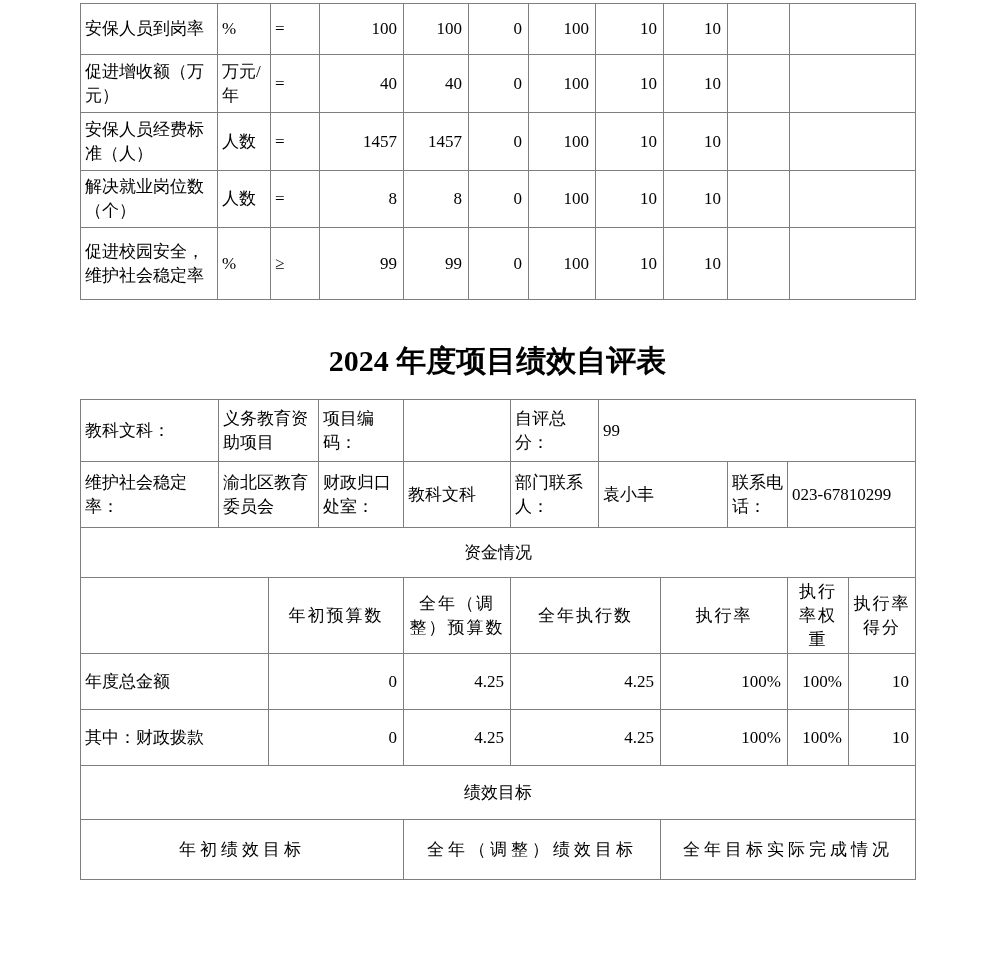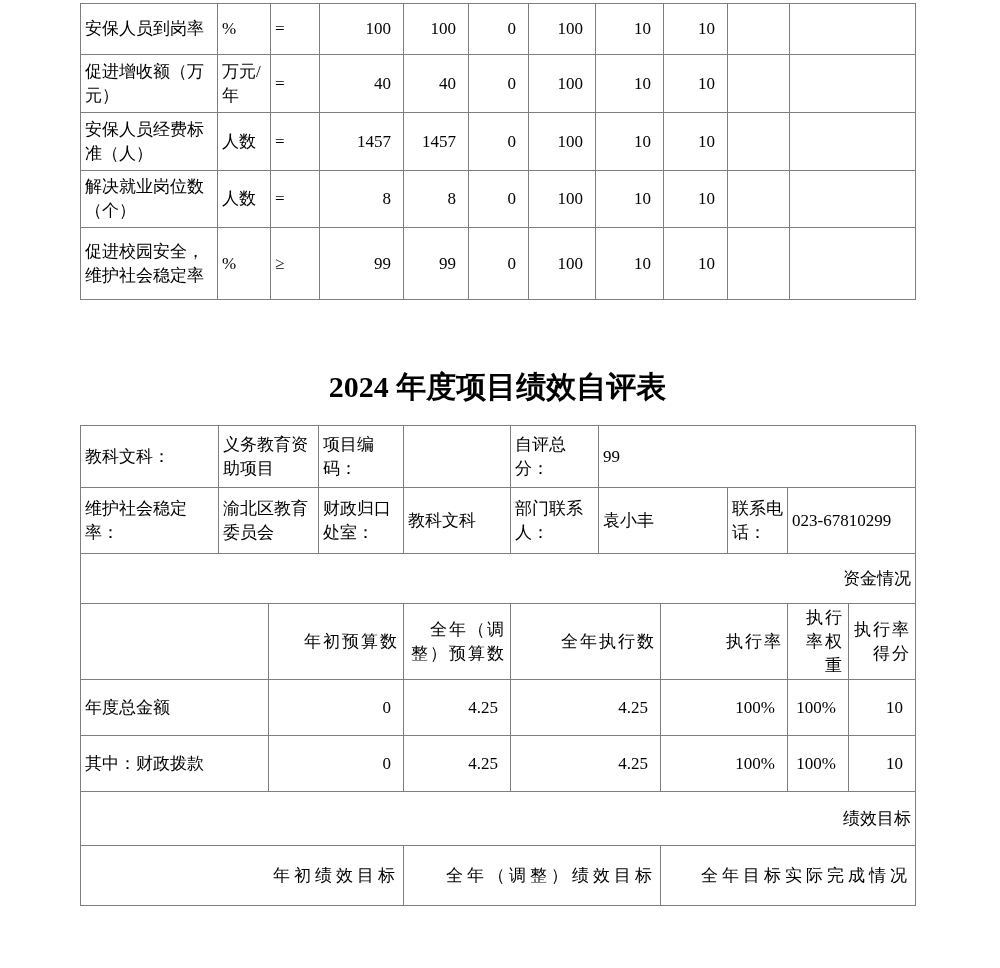--- a/index.html
+++ b/index.html
@@ -12,28 +12,28 @@
   td{
     border:1px solid #7e7e7e;
     padding:2px 4px;
     font-size:17px;
     line-height:1.4;
     vertical-align:middle;
     overflow:hidden;
     word-wrap:break-word;
   }
   .lbl{text-align:left;}
-  .num{text-align:right;padding-right:12px;}
-  .ctr{text-align:right;}
+  .num{text-align:right;padding-right:6px;}
+  .ctr{text-align:center;}
   .sp{letter-spacing:2px;}
   .sp2{letter-spacing:4px;}
   .wrapnum{display:inline-block;max-width:40px;word-break:break-all;text-align:right;}
   .title{
     width:835px;
-    margin:66px 0 17px 0;
+    margin:40px 0 17px 0;
     text-align:center;
     font-weight:bold;
     font-size:30px;
     line-height:1.4;
   }
 </style>
 </head>
 <body>
 
 <div class="page">

